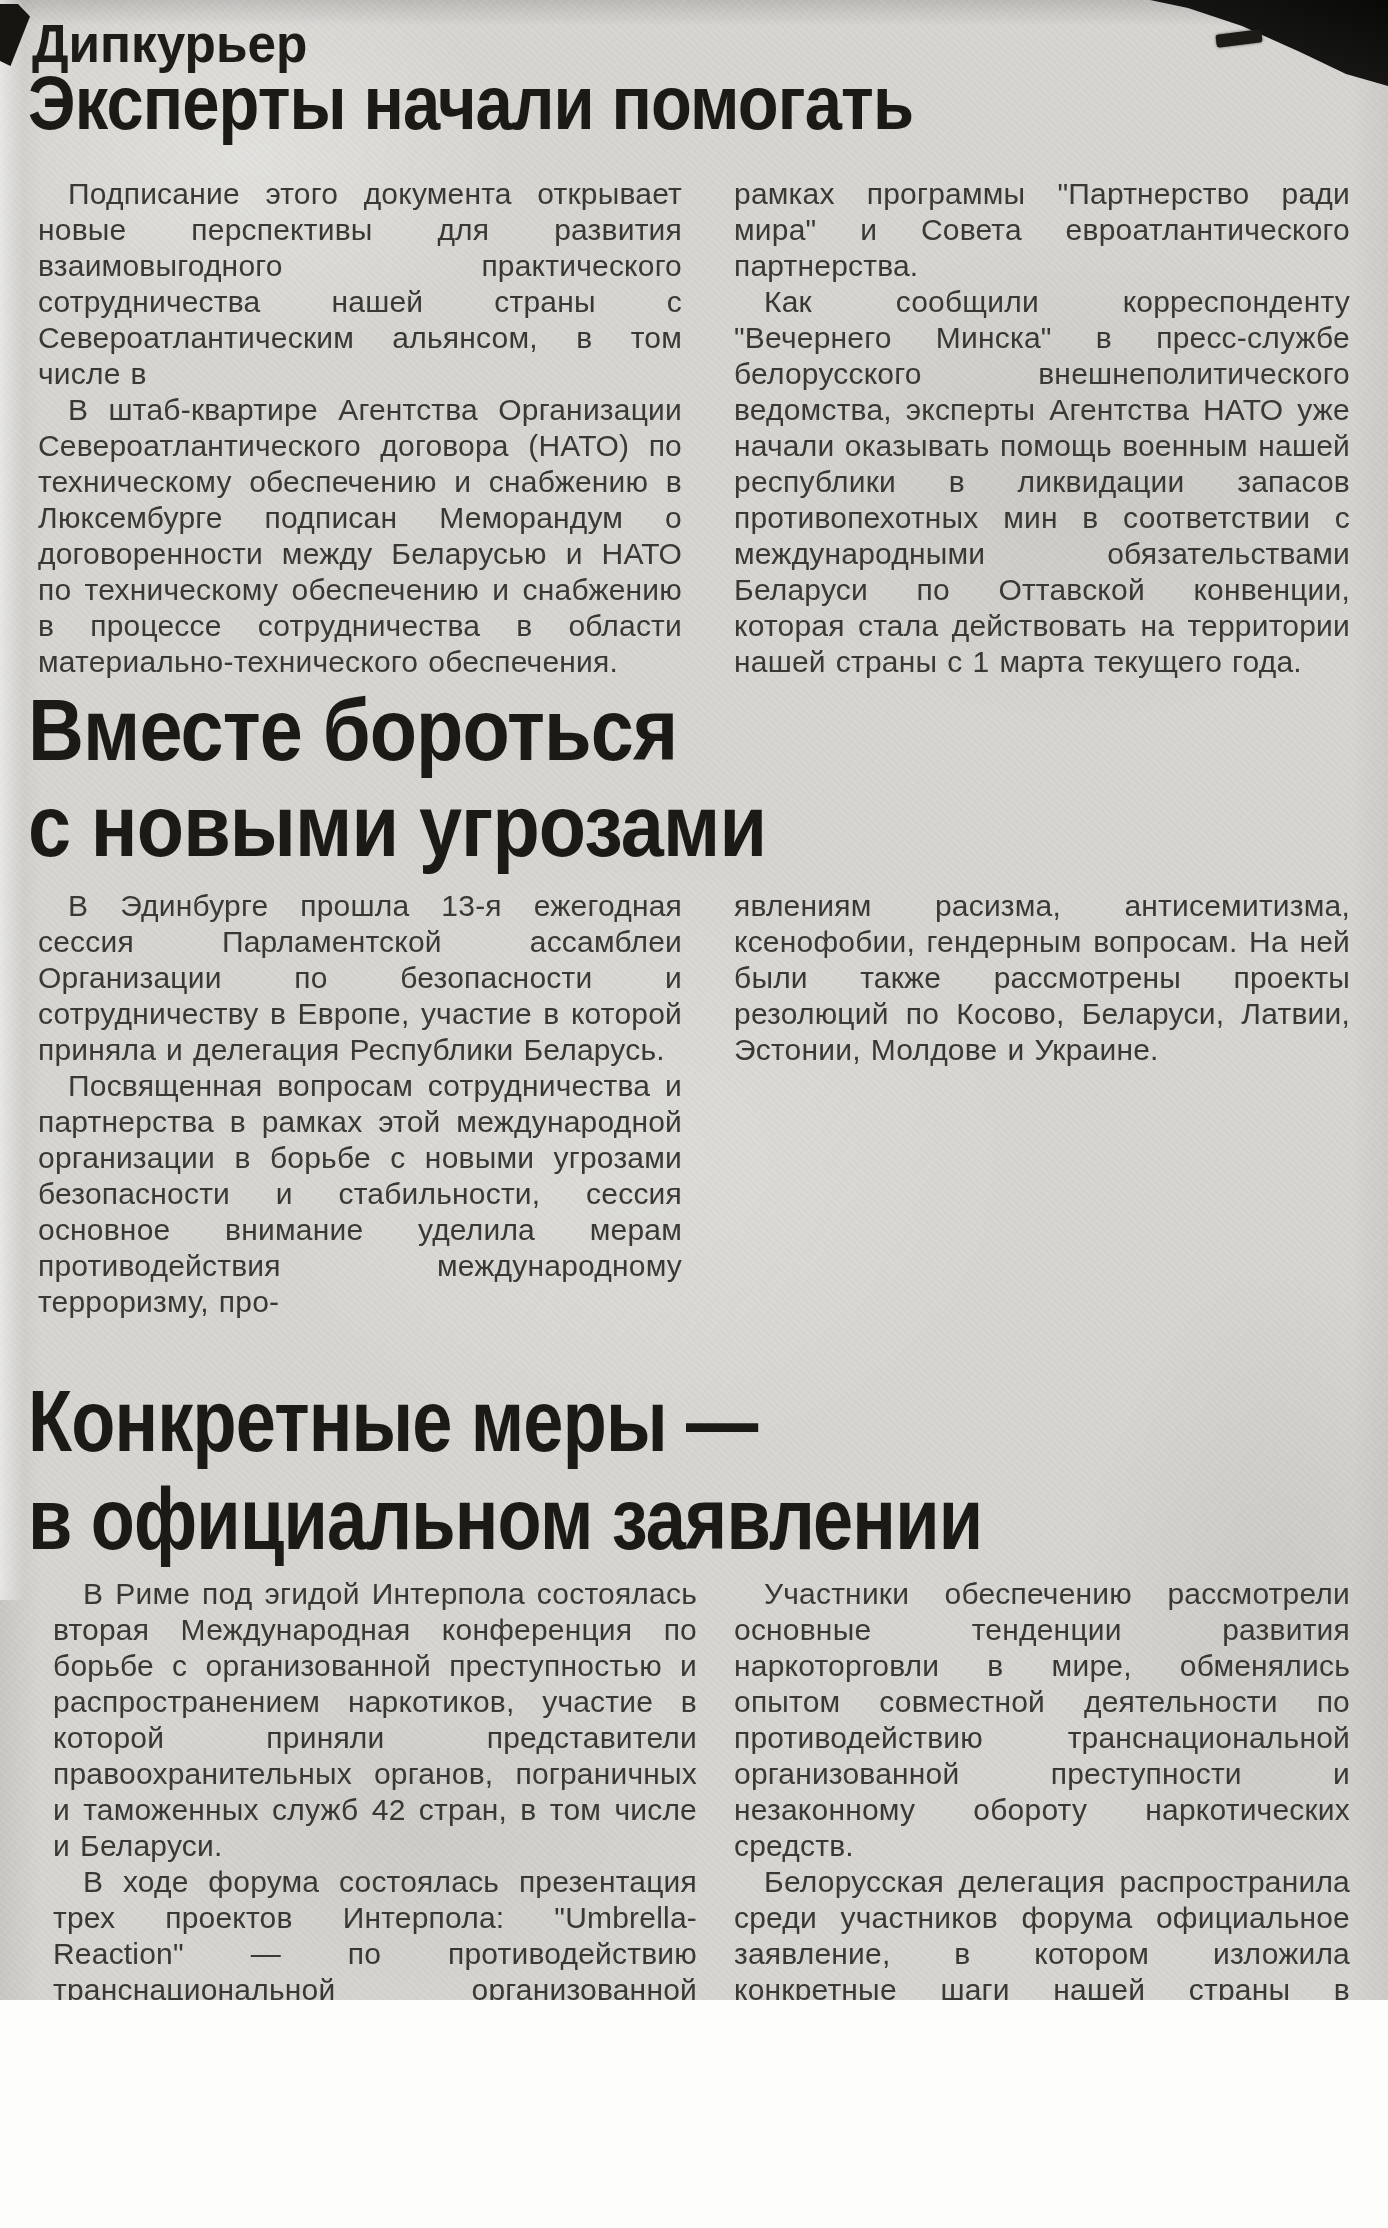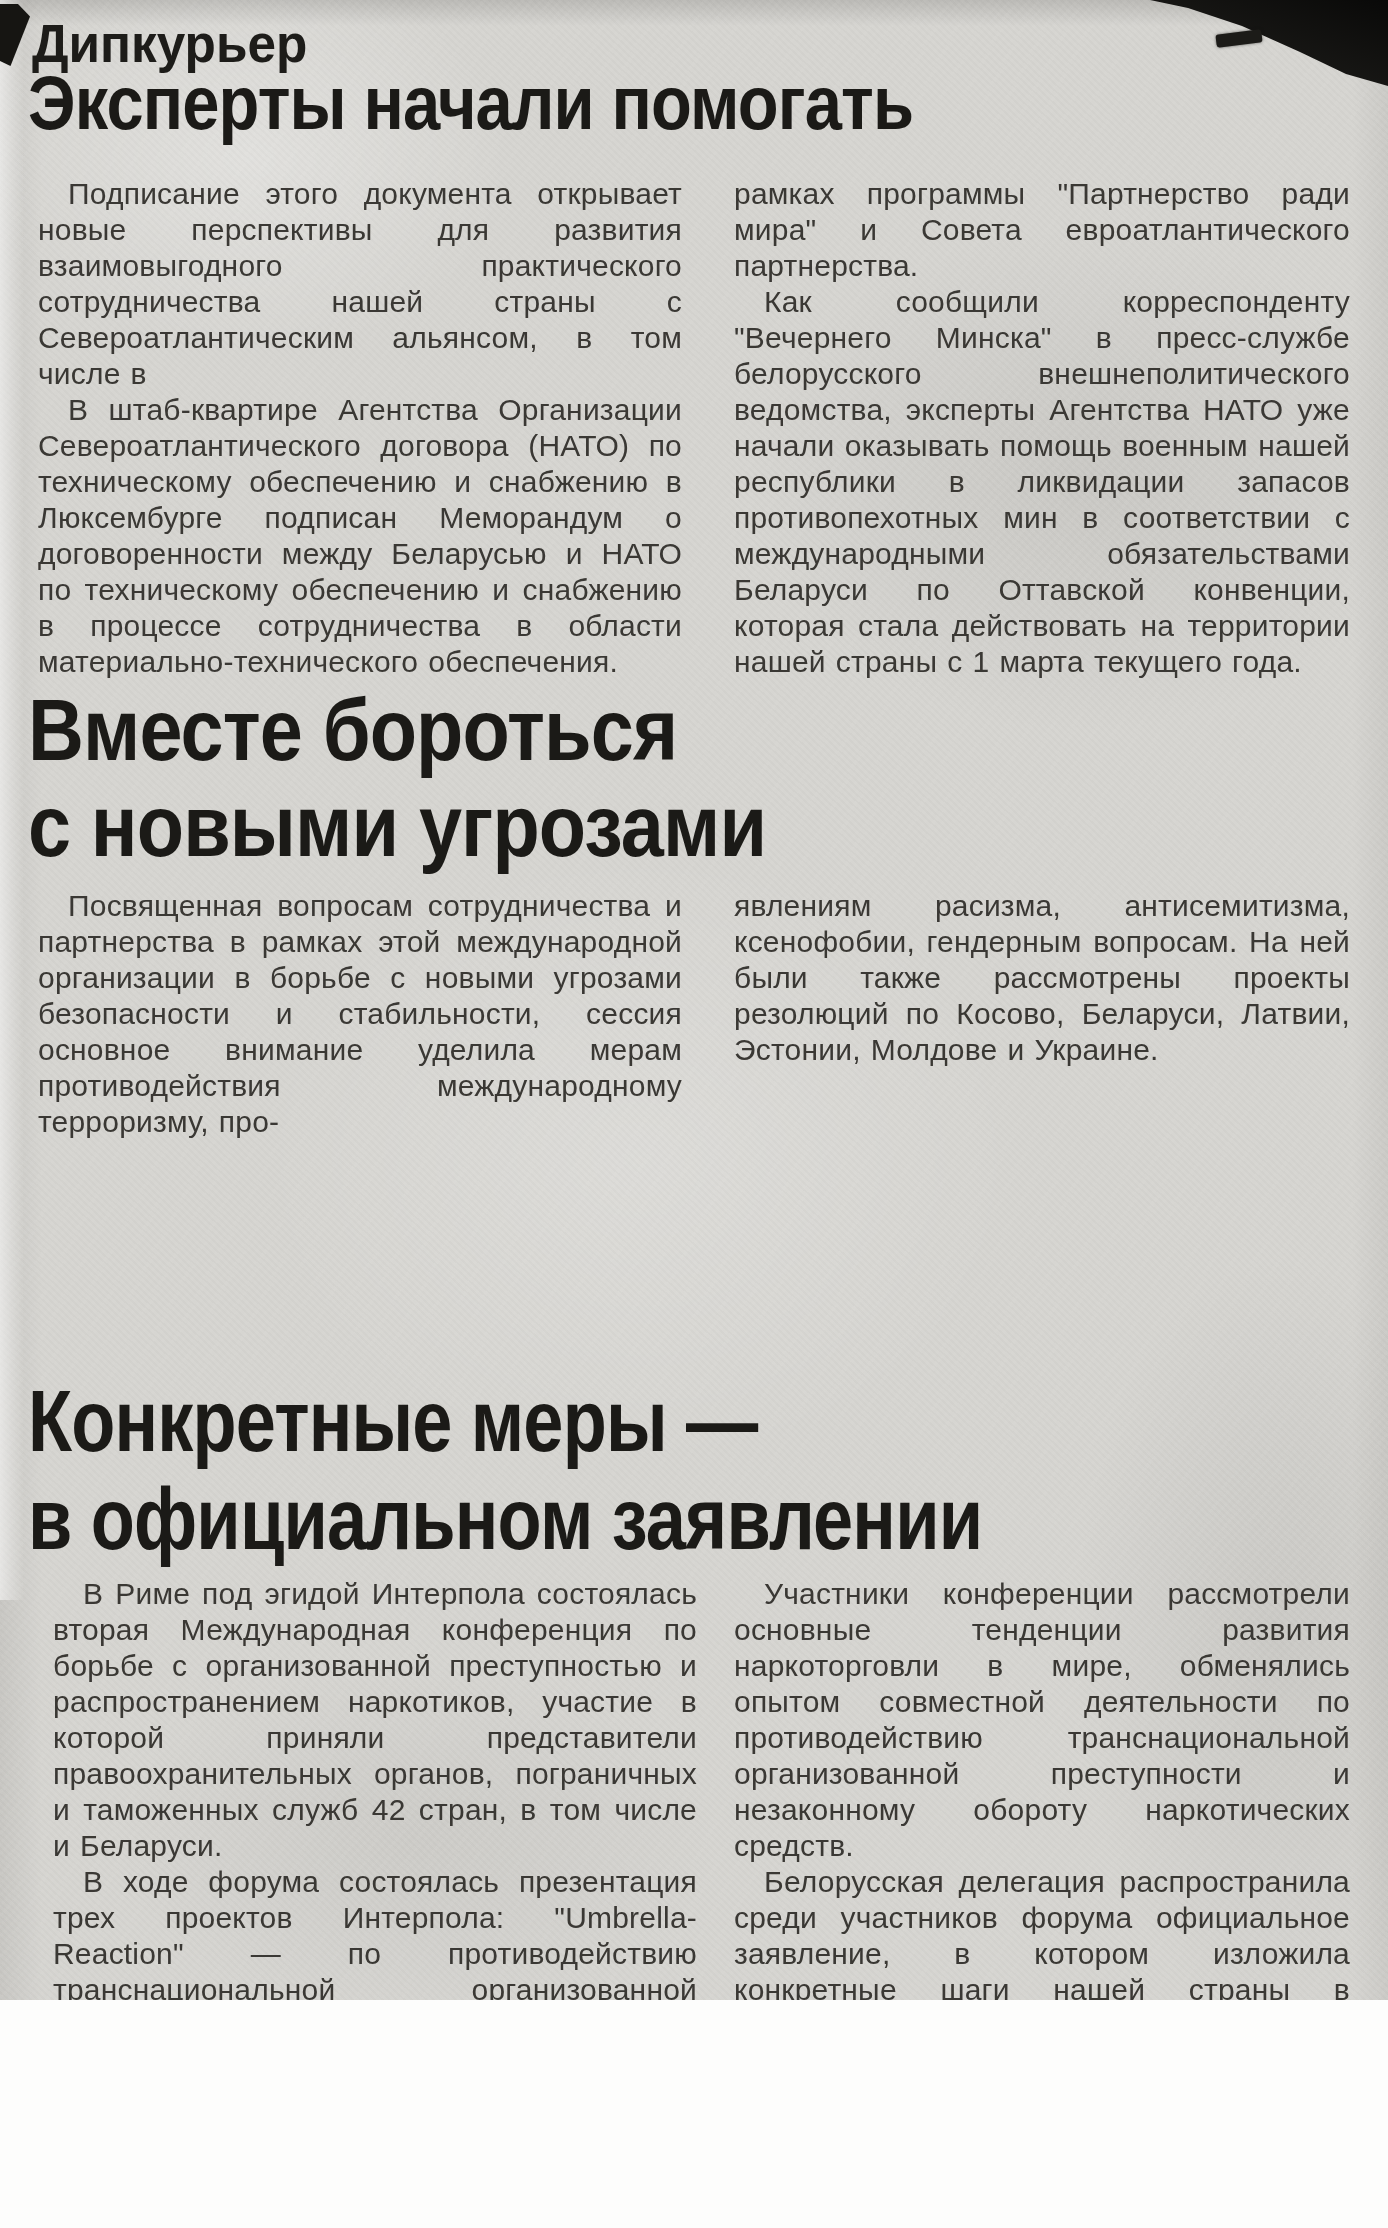--- a/index.html
+++ b/index.html
@@ -82,38 +82,39 @@
           <p>Как сообщили корреспонденту "Вечернего Минска" в пресс-службе белорусского внешнеполитического ведомства, эксперты Агентства НАТО уже начали оказывать помощь военным нашей республики в ликвидации запасов противопехотных мин в соответствии с международными обязательствами Беларуси по Оттавской конвенции, которая стала действовать на территории нашей страны с 1 марта текущего года.</p>
         </div>
       </div>
 
       <div class="hl hl2">
         <div>Вместе бороться</div>
         <div>с новыми угрозами</div>
       </div>
       <div class="a2">
         <div class="col c1">
+          <p>В Эдинбурге прошла 13-я ежегодная сессия Парламентской ассамблеи Организации по безопасности и сотрудничеству в Европе, участие в которой приняла и делегация Республики Беларусь.</p>
           <p>Посвященная вопросам сотрудничества и партнерства в рамках этой международной организации в борьбе с новыми угрозами безопасности и стабильности, сессия основное внимание уделила мерам противодействия международному терроризму, про-</p>
         </div>
         <div class="col c2">
           <p class="cont">явлениям расизма, антисемитизма, ксенофобии, гендерным вопросам. На ней были также рассмотрены проекты резолюций по Косово, Беларуси, Латвии, Эстонии, Молдове и Украине.</p>
         </div>
       </div>
 
       <div class="hl hl3">
         <div>Конкретные меры —</div>
         <div>в официальном заявлении</div>
       </div>
       <div class="a3">
         <div class="col c1">
           <p>В Риме под эгидой Интерпола состоялась вторая Международная конференция по борьбе с организованной преступностью и распространением наркотиков, участие в которой приняли представители правоохранительных органов, пограничных и таможенных служб 42 стран, в том числе и Беларуси.</p>
           <p>В ходе форума состоялась презентация трех проектов Интерпола: "Umbrella-Reaction" — по противодействию транснациональной организованной преступности; "Marco" — по борьбе с незаконным оборотом кокаина; "Sydrug" — по борьбе с незаконным оборотом синтетических наркотиков.</p>
         </div>
         <div class="col c2">
-          <p>Участники конференции рассмотрели основные тенденции развития наркоторговли в мире, обменялись опытом совместной деятельности по противодействию транснациональной организованной преступности и незаконному обороту наркотических средств.</p>
+          <p>Участники обеспечению рассмотрели основные тенденции развития наркоторговли в мире, обменялись опытом совместной деятельности по противодействию транснациональной организованной преступности и незаконному обороту наркотических средств.</p>
           <p>Белорусская делегация распространила среди участников форума официальное заявление, в котором изложила конкретные шаги нашей страны в качестве "нового соседа" Евросоюза по активизации национальных и международных усилий по борьбе с названными вызовами современности.</p>
           <div class="byline">Борис ЗАЛЕССКИЙ.</div>
         </div>
       </div>
 
       <div class="corner-tl"></div>
       <div class="corner-tr"></div>
       <div class="pen-mark"></div>
     </div>
   </div>

